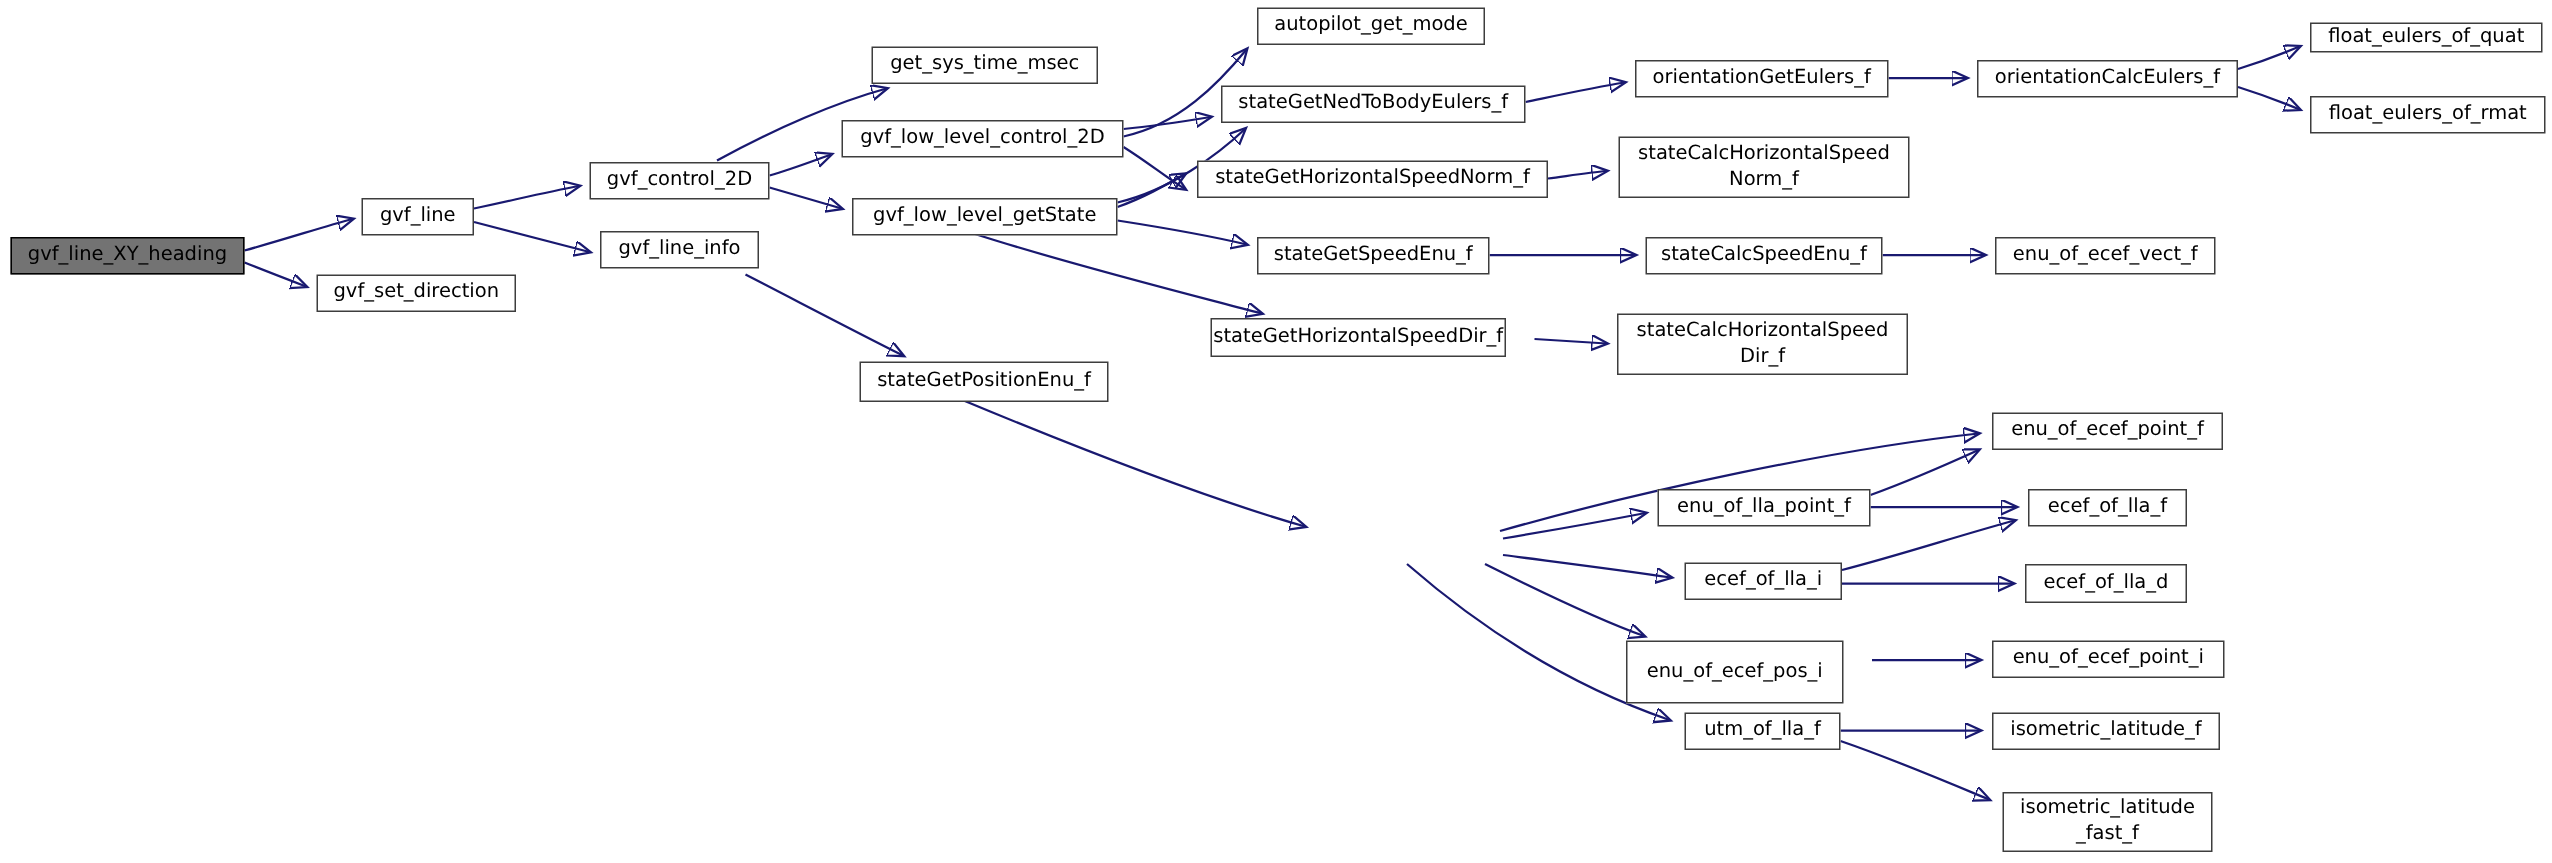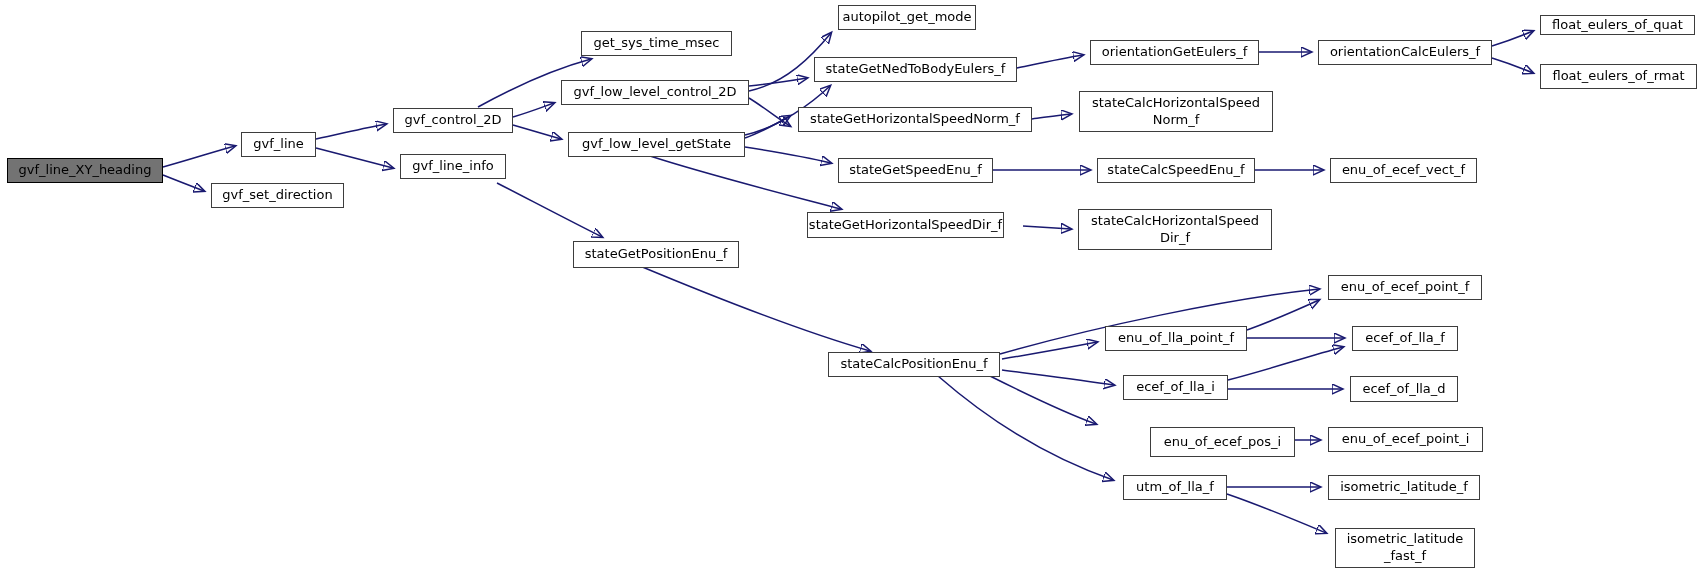--- a/index.html
+++ b/index.html
@@ -72,42 +72,41 @@
   </svg>
 
   <div class="node root" style="left:7px;top:158px;width:156px;height:25px">gvf_line_XY_heading</div>
   <div class="node" style="left:241px;top:132px;width:75px;height:25px">gvf_line</div>
   <div class="node" style="left:211px;top:183px;width:133px;height:25px">gvf_set_direction</div>
   <div class="node" style="left:393px;top:108px;width:120px;height:25px">gvf_control_2D</div>
   <div class="node" style="left:400px;top:154px;width:106px;height:25px">gvf_line_info</div>
   <div class="node" style="left:581px;top:31px;width:151px;height:25px">get_sys_time_msec</div>
   <div class="node" style="left:561px;top:80px;width:188px;height:25px">gvf_low_level_control_2D</div>
   <div class="node" style="left:568px;top:132px;width:177px;height:25px">gvf_low_level_getState</div>
-  <div class="node" style="left:838px;top:5px;width:138px;height:25px">autopilot_get_mode</div>
+  <div class="node" style="left:838px;top:5px;width:152px;height:25px">autopilot_get_mode</div>
   <div class="node" style="left:814px;top:57px;width:203px;height:25px">stateGetNedToBodyEulers_f</div>
   <div class="node" style="left:798px;top:107px;width:234px;height:25px">stateGetHorizontalSpeedNorm_f</div>
   <div class="node" style="left:838px;top:158px;width:155px;height:25px">stateGetSpeedEnu_f</div>
   <div class="node" style="left:807px;top:212px;width:197px;height:26px">stateGetHorizontalSpeedDir_f</div>
   <div class="node" style="left:573px;top:241px;width:166px;height:27px">stateGetPositionEnu_f</div>
   <div class="node" style="left:1090px;top:40px;width:169px;height:25px">orientationGetEulers_f</div>
   <div class="node" style="left:1318px;top:40px;width:174px;height:25px">orientationCalcEulers_f</div>
   <div class="node" style="left:1540px;top:15px;width:155px;height:20px">float_eulers_of_quat</div>
   <div class="node" style="left:1540px;top:64px;width:157px;height:25px">float_eulers_of_rmat</div>
   <div class="node" style="left:1079px;top:91px;width:194px;height:41px">stateCalcHorizontalSpeed
 Norm_f</div>
   <div class="node" style="left:1097px;top:158px;width:158px;height:25px">stateCalcSpeedEnu_f</div>
   <div class="node" style="left:1330px;top:158px;width:147px;height:25px">enu_of_ecef_vect_f</div>
   <div class="node" style="left:1078px;top:209px;width:194px;height:41px">stateCalcHorizontalSpeed
 Dir_f</div>
-  <div class="node" style="left:828px;top:352px;width:172px;height:25px">stateCalcPositionEnu_f</div>
   <div class="node" style="left:1328px;top:275px;width:154px;height:25px">enu_of_ecef_point_f</div>
   <div class="node" style="left:1105px;top:326px;width:142px;height:25px">enu_of_lla_point_f</div>
   <div class="node" style="left:1352px;top:326px;width:106px;height:25px">ecef_of_lla_f</div>
   <div class="node" style="left:1123px;top:375px;width:105px;height:25px">ecef_of_lla_i</div>
   <div class="node" style="left:1350px;top:376px;width:108px;height:26px">ecef_of_lla_d</div>
-  <div class="node" style="left:1150px;top:427px;width:145px;height:30px">enu_of_ecef_pos_i</div>
+  <div class="node" style="left:1084px;top:427px;width:145px;height:42px">enu_of_ecef_pos_i</div>
   <div class="node" style="left:1328px;top:427px;width:155px;height:25px">enu_of_ecef_point_i</div>
   <div class="node" style="left:1123px;top:475px;width:104px;height:25px">utm_of_lla_f</div>
   <div class="node" style="left:1328px;top:475px;width:152px;height:25px">isometric_latitude_f</div>
   <div class="node" style="left:1335px;top:528px;width:140px;height:40px">isometric_latitude
 _fast_f</div>
 
 </div>
 
 </body></html>

